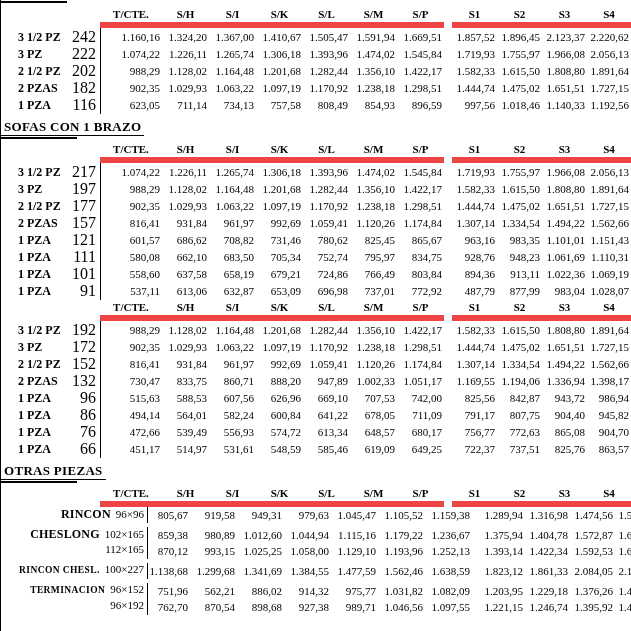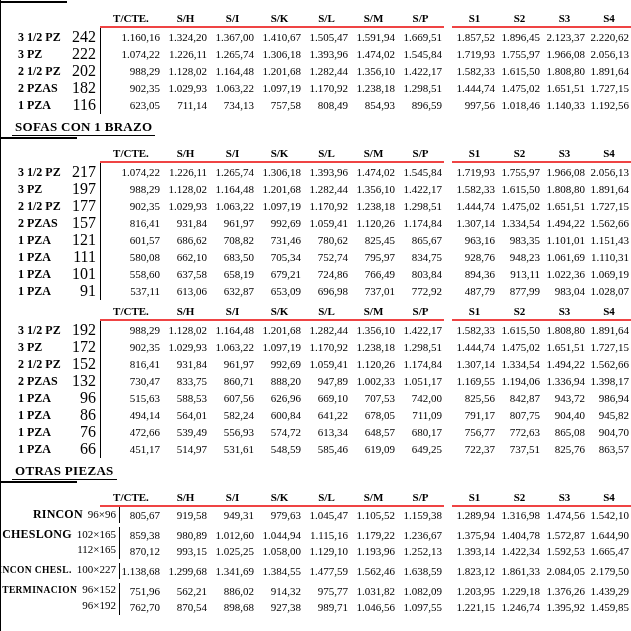--- a/index.html
+++ b/index.html
@@ -11,36 +11,36 @@
     overflow:hidden; position:relative;
   }
   .grid   { display:grid; grid-template-columns:57px 42px 62px 47px 47px 47px 47px 47px 47px 8px 45px 45px 45px 44px; }
   .grid-p { display:grid; grid-template-columns:118px 43px 47px 47px 47px 47px 47px 47px 8px 45px 45px 45px 44px; }
   .cell { display:flex; align-items:center; min-width:0; }
   .header-row { height:22px; }
   .header-row .hc {
     align-items:flex-end; justify-content:center;
     font-weight:bold; font-size:11px; padding-bottom:2px; white-space:nowrap;
   }
-  .header-row .u { border-bottom:2px solid #ef4444; }
+  .header-row .u { border-bottom:6px solid #ef4444; }
   .data-row { height:17px; }
-  .sec-pieces .data-row { height:16px; }
+  .sec-pieces .data-row { height:16px;margin-left:28px; }
   .gap-before { margin-top:4px; }
   .val { justify-content:flex-end; padding-right:2px; font-size:11px; white-space:nowrap; }
   .vline { border-left:1px solid #000; }
   .rlabel { font-weight:bold; font-size:12px; padding-left:17px; white-space:nowrap; }
   .qty { justify-content:flex-end; padding-right:4px; font-size:16px; }
   .labelarea { justify-content:flex-end; align-items:baseline; gap:5px; padding-right:3px; white-space:nowrap; }
   .plabel { font-weight:bold; font-size:12px; letter-spacing:0.2px; }
   .plabel.small { font-size:9.5px; letter-spacing:0.4px; }
   .dim { font-size:11px; }
   .sec-title-block { margin:4px 0 2px 0; }
   .sec-title {
     display:inline-block; font-weight:bold; font-size:13px; letter-spacing:0.3px;
-    padding:0 3px 0 3px; border-bottom:1px solid #000; white-space:nowrap;margin-left:11px;
+    padding:0 3px 0 3px; border-bottom:1px solid #000; white-space:nowrap;
   }
   .title-line2 { width:76px; height:2px; background:#000; margin-top:1px; }
   .cut-line { width:66px; height:2px; background:#000; margin:1px 0 3px 0; }
 </style>
 </head>
 <body>
 
 <div id="page">
     <div class="section">
       <div class="cut-line"></div>

